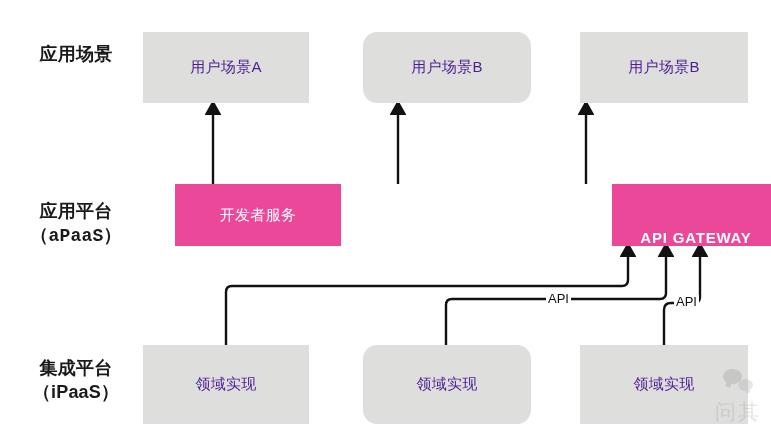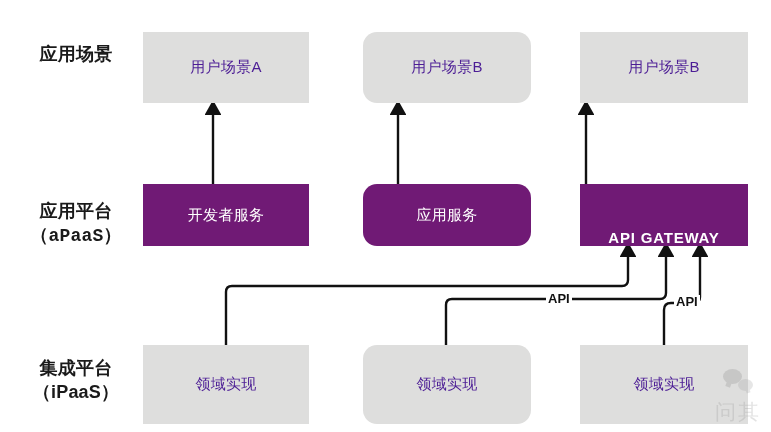--- a/index.html
+++ b/index.html
@@ -41,22 +41,23 @@
     justify-content: center;
     font-size: 15px;
     letter-spacing: 0.3px;
     box-sizing: border-box;
   }
   .node.gray {
     background: #dededd;
     color: #4c1d95;
   }
   .node.blue {
-    background: #701a75;
+    background: #ec4899;
     color: #ffffff;
+    margin-left: 32px;
   }
   .node.gateway {
     font-weight: bold;
     letter-spacing: 0.8px;
     font-size: 15px;
     align-items: flex-end;
   }
 
   
   .r1 { top: 32px; height: 71px; }
@@ -74,21 +75,21 @@
     left: 0;
     top: 0;
     width: 771px;
     height: 432px;
     pointer-events: none;
   }
 
   .api-label {
     position: absolute;
     font-size: 13px;
-    font-weight: bold;
+    font-weight: normal;
     color: #111111;
     background: #ffffff;
     padding: 0 2px;
     line-height: 14px;
   }
   #api-label-1 { left: 546px; top: 292px; }
   #api-label-2 { left: 674px; top: 295px; }
 
   .watermark {
     position: absolute;
@@ -182,23 +183,20 @@
   <div class="node gray r1 c2">
     <span>用户场景B</span>
   </div>
   <div class="node gray r1 c3">
     <span>用户场景B</span>
   </div>
 
   <div class="node blue r2 c1">
     <span>开发者服务</span>
   </div>
-  <div class="node blue r2 c2">
-    <span>应用服务</span>
-  </div>
   <div class="node blue r2 c3 gateway">
     <span>API GATEWAY</span>
   </div>
 
   <div class="node gray r3 c1">
     <span>领域实现</span>
   </div>
   <div class="node gray r3 c2">
     <span>领域实现</span>
   </div>

